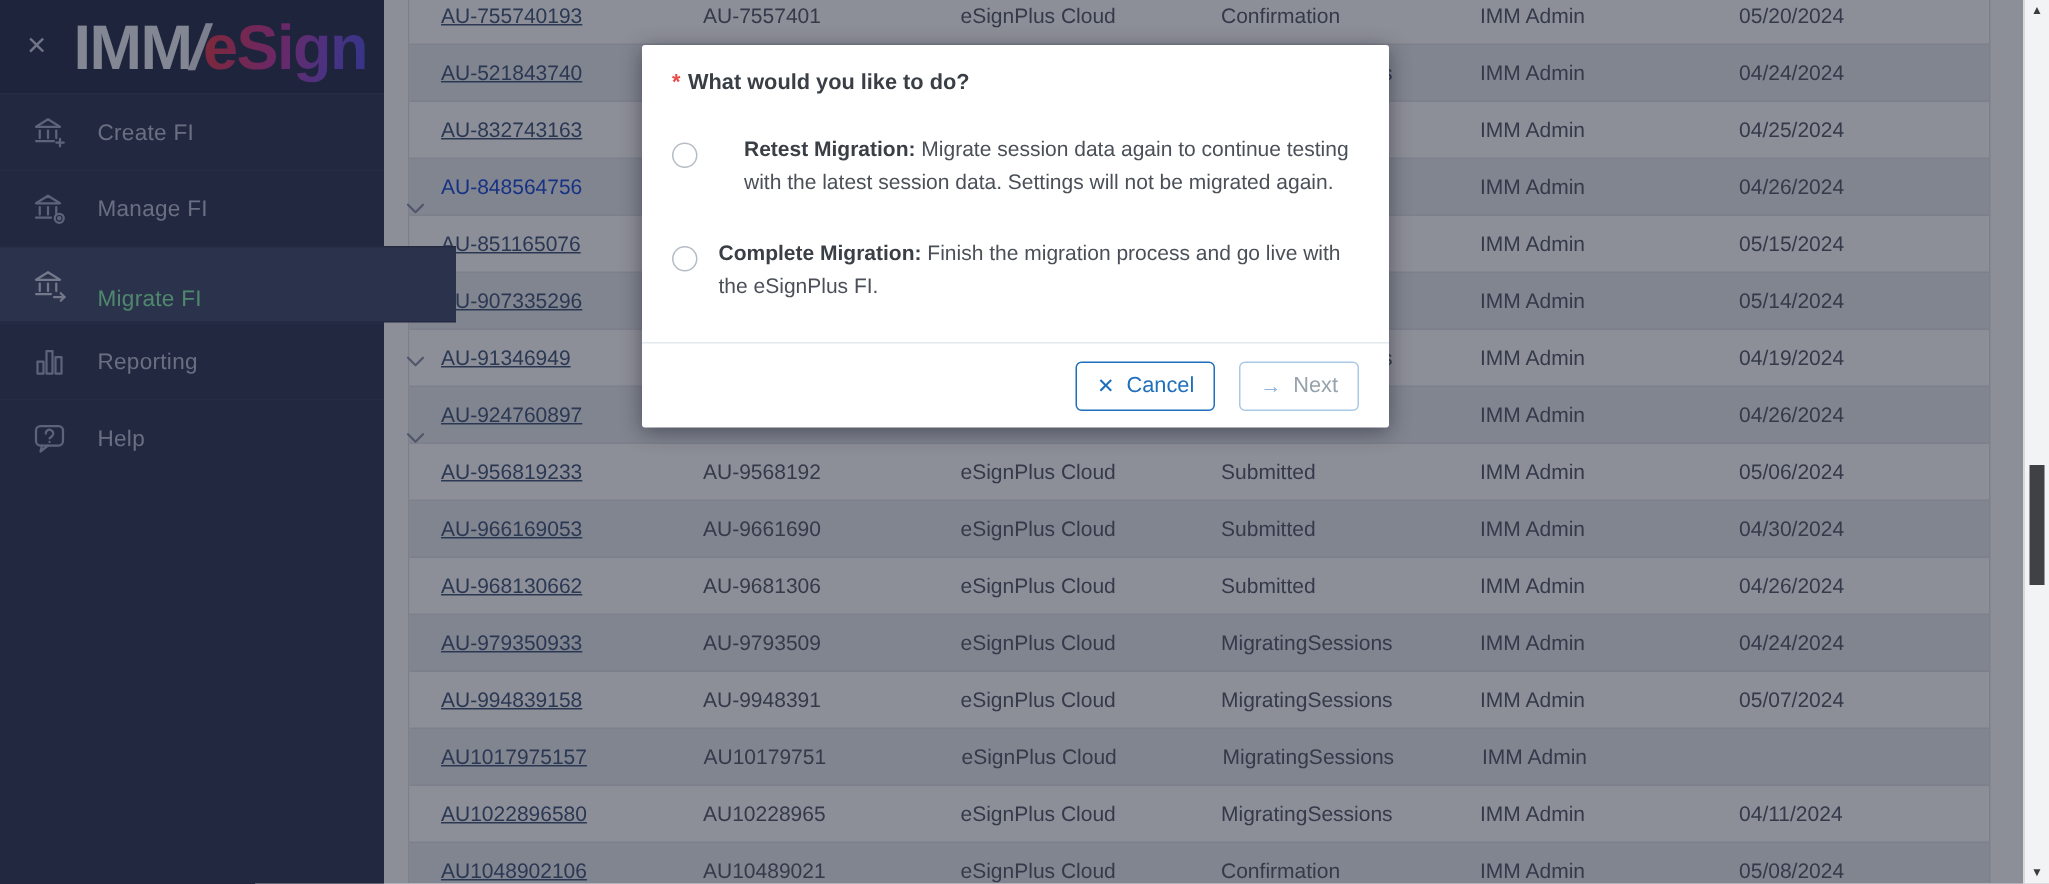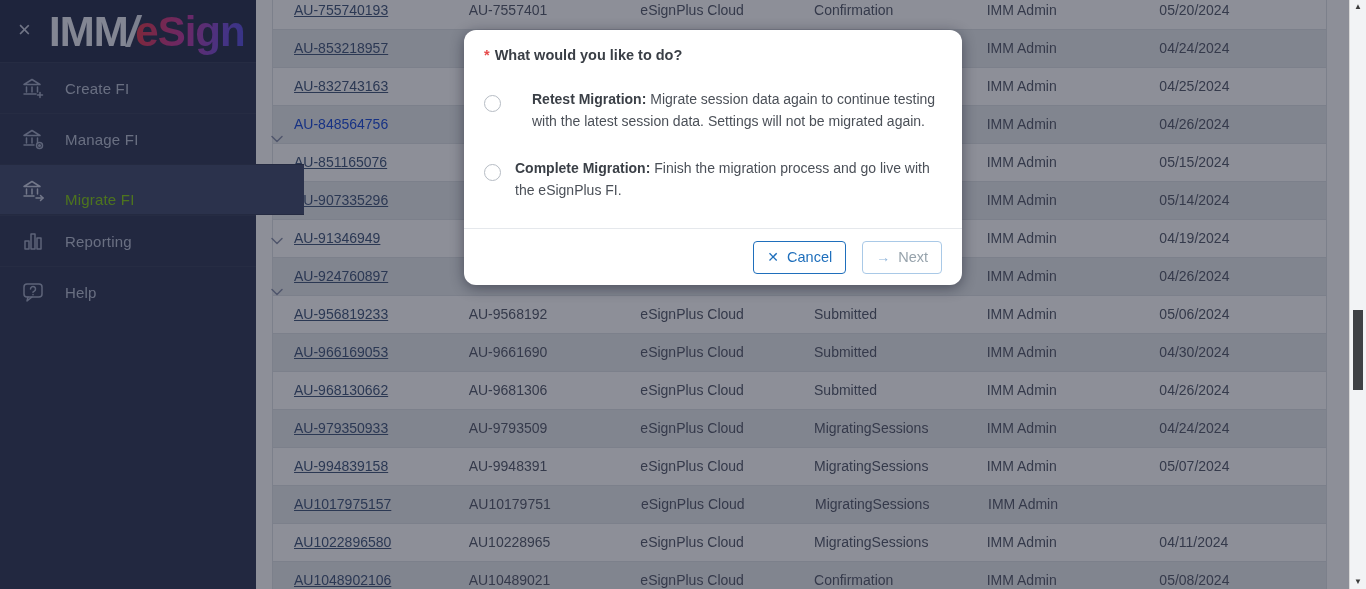--- a/index.html
+++ b/index.html
@@ -19,36 +19,36 @@
   .logo .esign{
     background:linear-gradient(100deg,#e03a4e 5%,#c03a9e 45%,#7a4fd8 78%,#5553e0 100%);
     -webkit-background-clip:text;background-clip:text;color:transparent;
   }
   .menu{position:absolute;top:62px;left:0;width:304px;}
   .menu-item{position:relative;height:51px;display:flex;align-items:center;cursor:pointer;border-top:1px solid rgba(255,255,255,0.04);box-sizing:border-box;}
   .menu-item .mi-icon{position:absolute;left:20px;top:50%;transform:translateY(-50%);width:26px;height:26px;color:#a3abc3;}
   .menu-item .mi-label{margin-left:65px;font-size:15px;color:#bac1d4;letter-spacing:.2px;}
   .menu-item .chev{position:absolute;right:20px;top:50%;transform:translateY(-50%);width:14px;height:9px;color:#8b93ab;}
   .menu-item.active{background:#444d6d;border-top:1px solid rgba(0,0,0,0.18);border-bottom:1px solid rgba(0,0,0,0.18);}
-  .menu-item.active .mi-label{color:#84cc16;font-weight:500;margin-top:20px;}
+  .menu-item.active .mi-label{color:#86efac;font-weight:500;margin-top:20px;}
   .menu-item.active .mi-icon{color:#cdd3e4;}
   svg.icon{display:block;width:100%;height:100%;fill:none;stroke:currentColor;stroke-width:1.5;stroke-linecap:round;stroke-linejoin:round;}
   
   .content{position:absolute;left:256px;top:0;right:17px;bottom:0;background:#ffffff;overflow:hidden;}
   .fi-table{position:absolute;left:16px;top:-8px;width:1055px;border-left:1px solid #dfe2e7;border-right:1px solid #dfe2e7;box-sizing:border-box;}
   .trow{display:flex;height:38px;border-bottom:1px solid #dfe2e7;box-sizing:border-box;background:#ffffff;}
   .trow:nth-child(even){background:#e9ebee;}
   .cell{font-size:14px;color:#565c6b;line-height:37px;padding-left:21px;box-sizing:border-box;overflow:hidden;white-space:nowrap;}
   .c1{width:175px;}.c2{width:172px;}.c3{width:174px;}.c4{width:173px;}.c5{width:173px;}.c6{width:188px;}
   a.c1{color:#44597c;text-decoration:underline;cursor:pointer;}
   a.c1.plain{color:#1d4ed8;text-decoration:none;cursor:default;}
   
   .overlay{position:absolute;left:0;top:0;right:17px;bottom:0;background:rgba(16,20,39,0.48);z-index:50;}
   
-  .modal{position:absolute;left:428px;top:30px;width:498px;height:255px;background:#ffffff;border-radius:12px;z-index:60;box-shadow:0 3px 14px rgba(10,14,30,0.45);margin-left:36px;}
+  .modal{position:absolute;left:428px;top:30px;width:498px;height:255px;background:#ffffff;border-radius:2px;z-index:60;box-shadow:0 3px 14px rgba(10,14,30,0.45);}
   .modal-title{position:absolute;left:20px;top:17px;font-size:14.5px;font-weight:700;color:#3a3f46;}
   .modal-title .req{color:#e64c4c;margin-right:5px;font-weight:700;}
   .opt{position:absolute;left:20px;display:flex;}
   .opt1{top:58px;gap:17px;}
   .opt2{top:127px;}
   .radio{flex:0 0 auto;width:15px;height:15px;border:1px solid #b6bcc4;border-radius:50%;margin-top:7px;background:#fff;cursor:pointer;}
   .opt-text{margin-left:14px;font-size:14px;line-height:22px;color:#4b5058;}
   .opt-text .line{white-space:nowrap;}
   .opt-text b{color:#3a3f46;font-weight:700;}
   .modal-footer{position:absolute;left:0;right:0;bottom:0;height:57px;border-top:1px solid #e5e8ec;display:flex;align-items:center;justify-content:flex-end;padding-right:20px;gap:16px;box-sizing:border-box;}
@@ -162,21 +162,21 @@
   <div class="trow">
     <a class="cell c1">AU-755740193</a>
     <div class="cell c2">AU-7557401</div>
     <div class="cell c3">eSignPlus Cloud</div>
     <div class="cell c4">Confirmation</div>
     <div class="cell c5">IMM Admin</div>
     <div class="cell c6">05/20/2024</div>
   </div>
 
   <div class="trow">
-    <a class="cell c1">AU-853218957</a>
+    <a class="cell c1">AU-521843740</a>
     <div class="cell c2"></div>
     <div class="cell c3"></div>
     <div class="cell c4">MigratingSessions</div>
     <div class="cell c5">IMM Admin</div>
     <div class="cell c6">04/24/2024</div>
   </div>
 
   <div class="trow">
     <a class="cell c1">AU-832743163</a>
     <div class="cell c2"></div>

